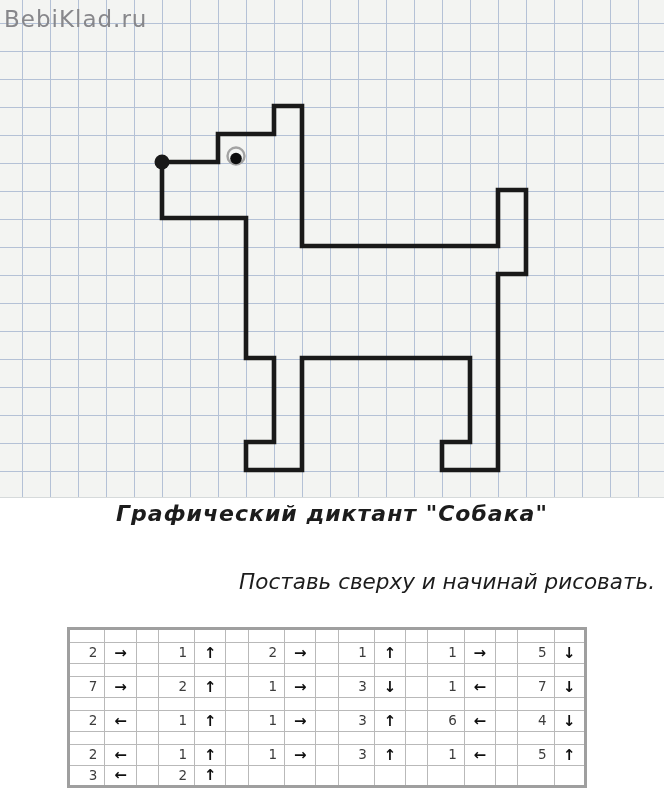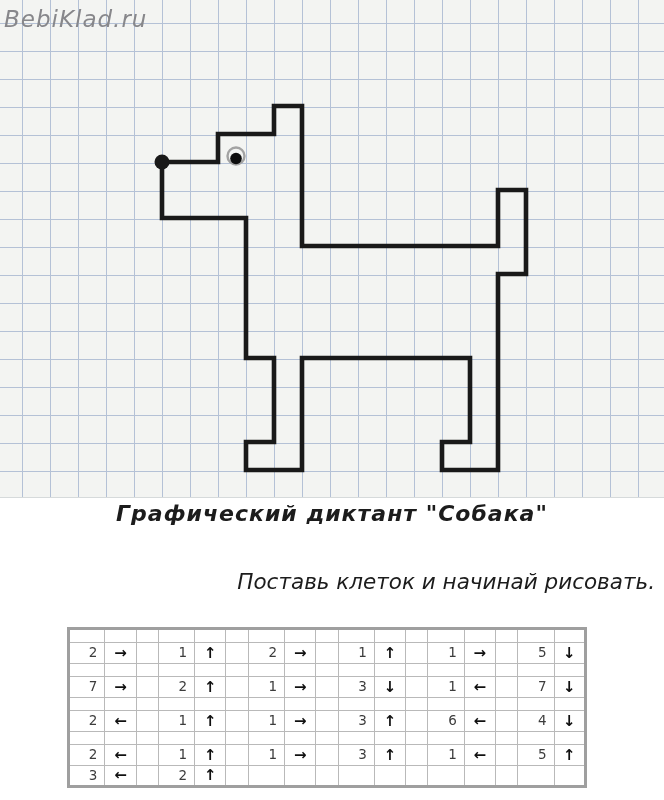--- a/index.html
+++ b/index.html
@@ -13,21 +13,21 @@
     background-color:var(--paper,#f3f4f2);
     background-image:
       linear-gradient(to right, var(--grid-line,#b4c1d6) 1px, transparent 1px),
       linear-gradient(to bottom, var(--grid-line,#b4c1d6) 1px, transparent 1px);
     background-size:28px 28px;
     background-position:22px 23px;
     border-bottom:1px solid #d6dadb;
   }
   .watermark {
     position:absolute; left:4px; top:6px;
-    font-style:italic; font-size:23px; letter-spacing:1px;
+    font-size:23px; letter-spacing:1px;
     color:var(--watermark,#87878b);
   }
   .dog-svg { position:absolute; left:0; top:0; }
   .dog-outline { fill:none; stroke:var(--outline,#191919); stroke-width:4.6; }
   .start-dot  { fill:var(--outline,#191919); }
   .eye-ring   { fill:none; stroke:#a3a3a3; stroke-width:2.4; }
   .eye-pupil  { fill:#0d0d0d; }
   
   .title {
     position:absolute; top:501px; left:0; width:100%;
@@ -68,21 +68,21 @@
     <span class="watermark">BebiKlad.ru</span>
     <svg class="dog-svg" width="664" height="497" viewBox="0 0 664 497">
       <polygon class="dog-outline" points="162,162 218,162 218,134 274,134 274,106 302,106 302,246 498,246 498,190 526,190 526,274 498,274 498,470 442,470 442,442 470,442 470,358 302,358 302,470 246,470 246,442 274,442 274,358 246,358 246,218 162,218"></polygon>
       <circle class="start-dot" cx="162" cy="162" r="7.5"></circle>
       <circle class="eye-ring" cx="236" cy="156" r="8.5"></circle>
       <circle class="eye-pupil" cx="236" cy="158.5" r="5.8"></circle>
     </svg>
   </div>
 
   <div class="title">Графический диктант "Собака"</div>
-  <div class="instr instr2">Поставь клеток и начинай рисовать.</div>
+  <div class="instr instr2">Поставь сверху и начинай рисовать.</div>
 
   <table class="dict">
     <colgroup>
       <col class="cn">
         <col class="ca">
         <col class="cs">
       <col class="cn">
         <col class="ca">
         <col class="cs">
       <col class="cn">

